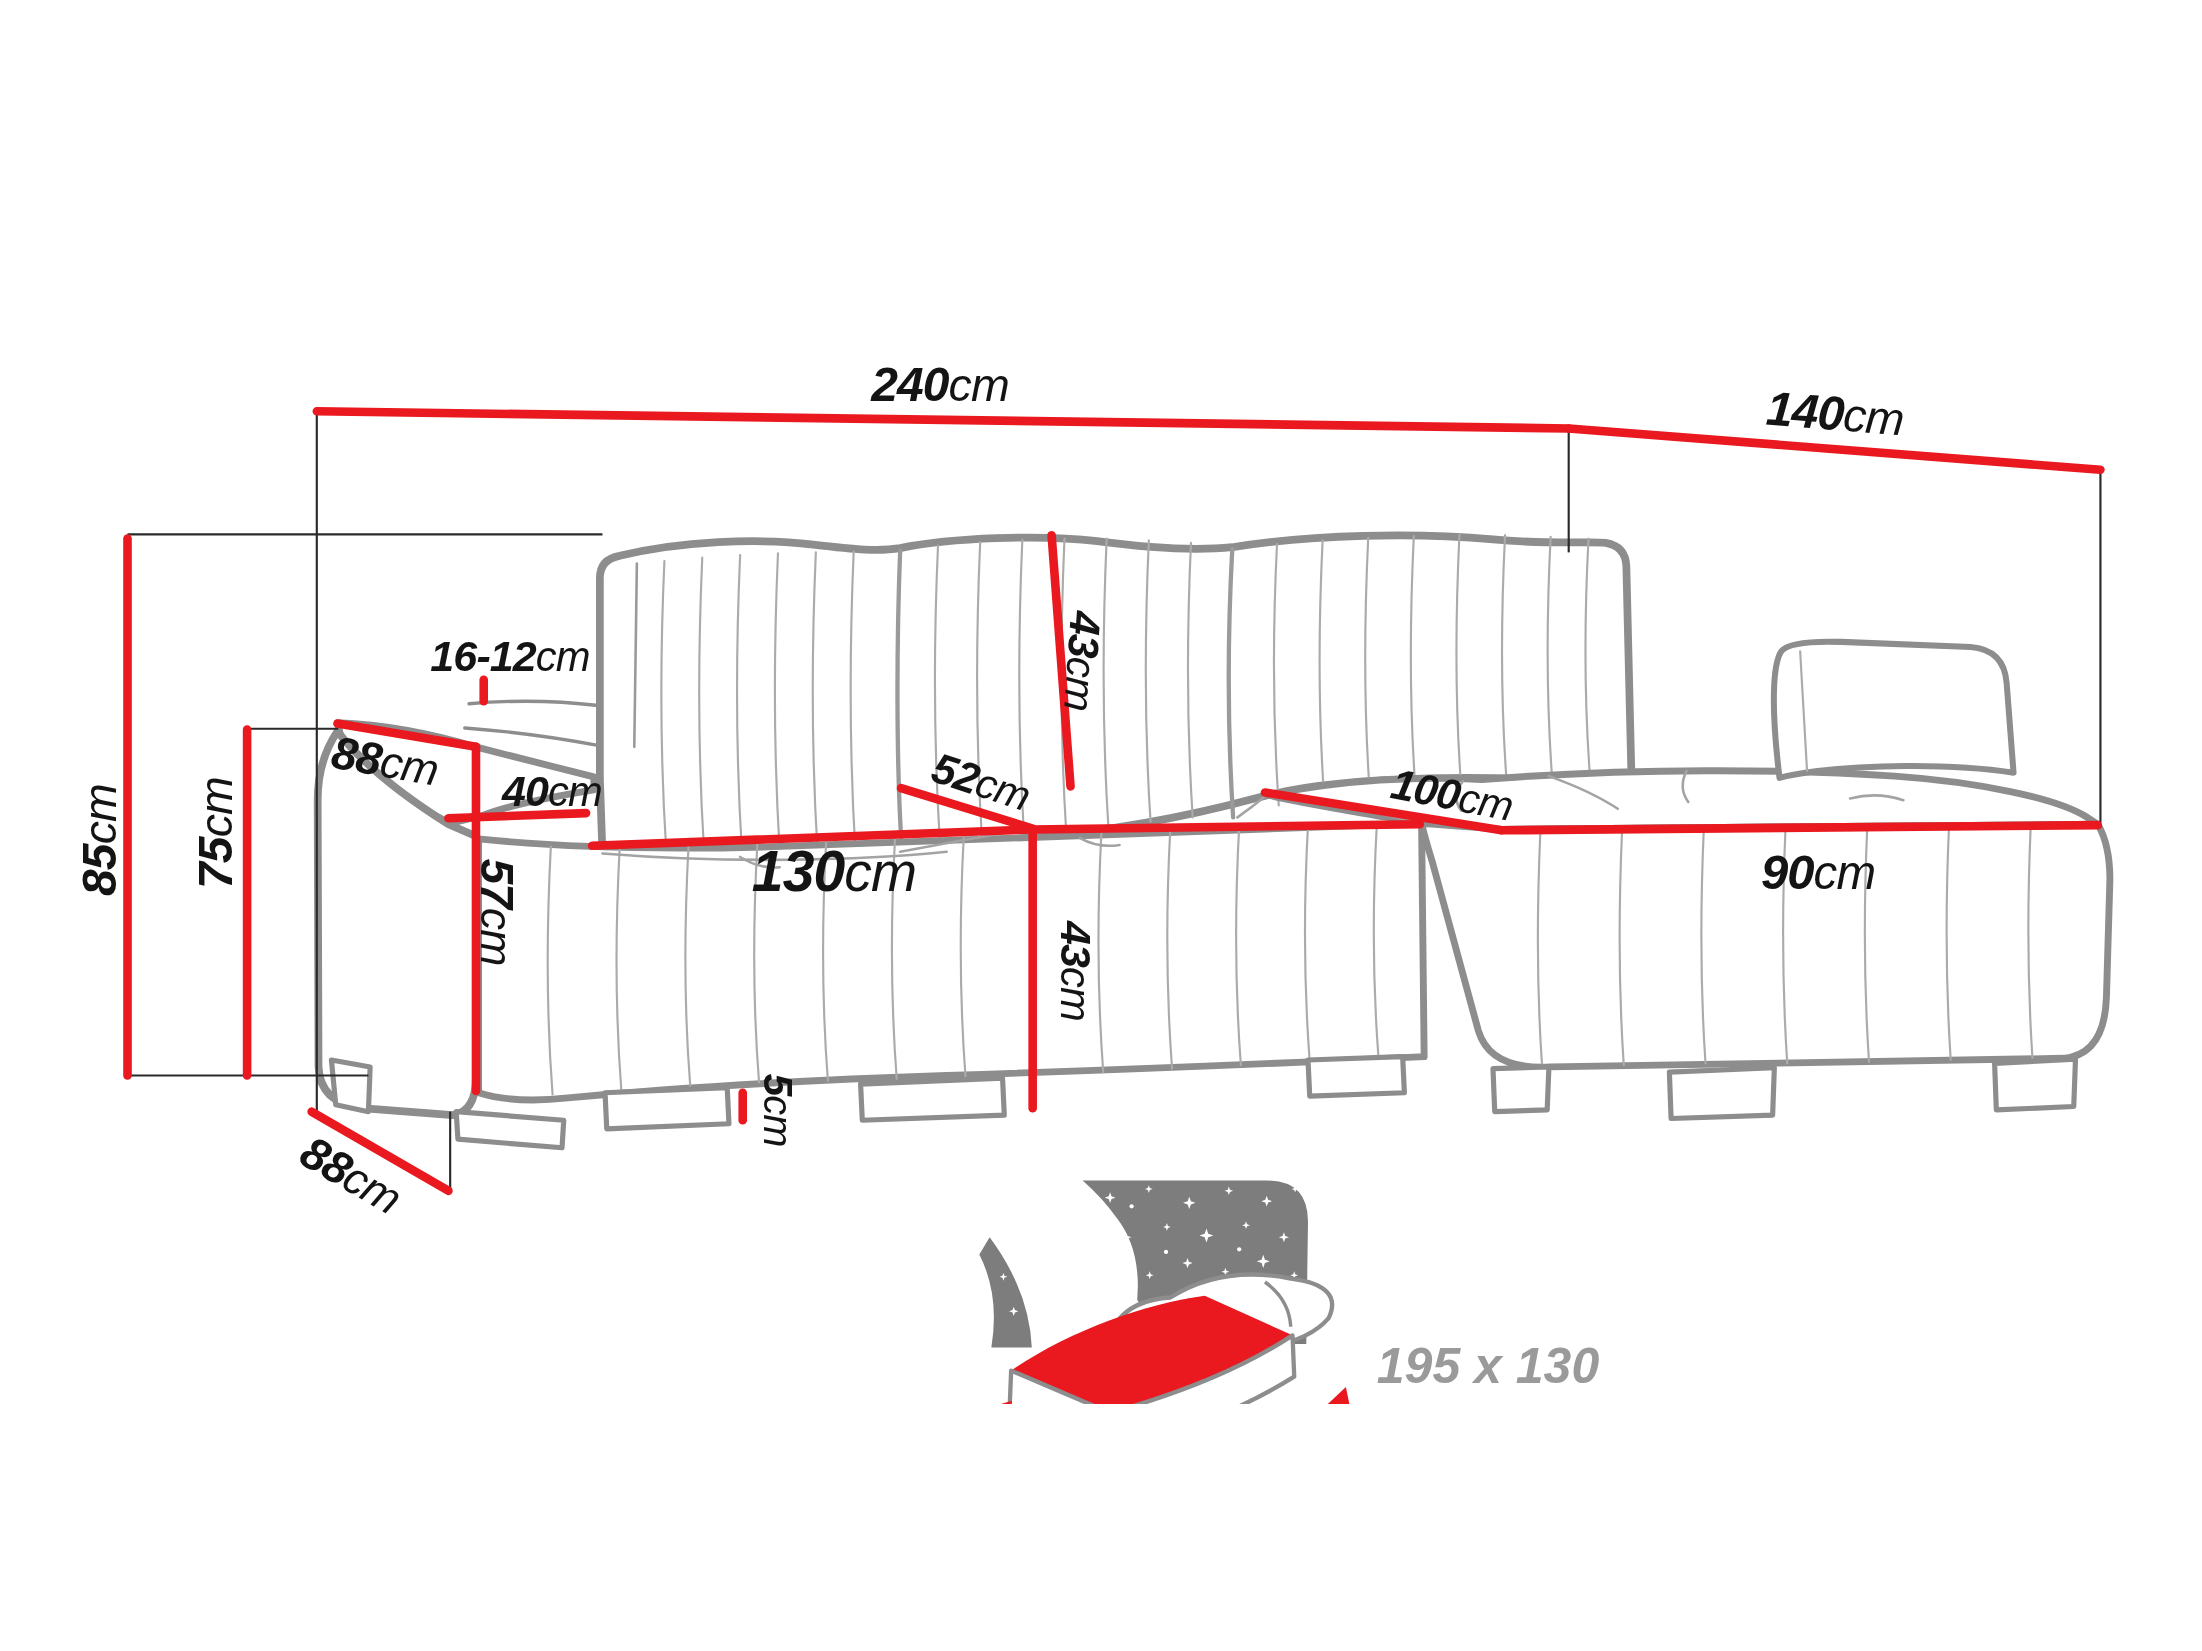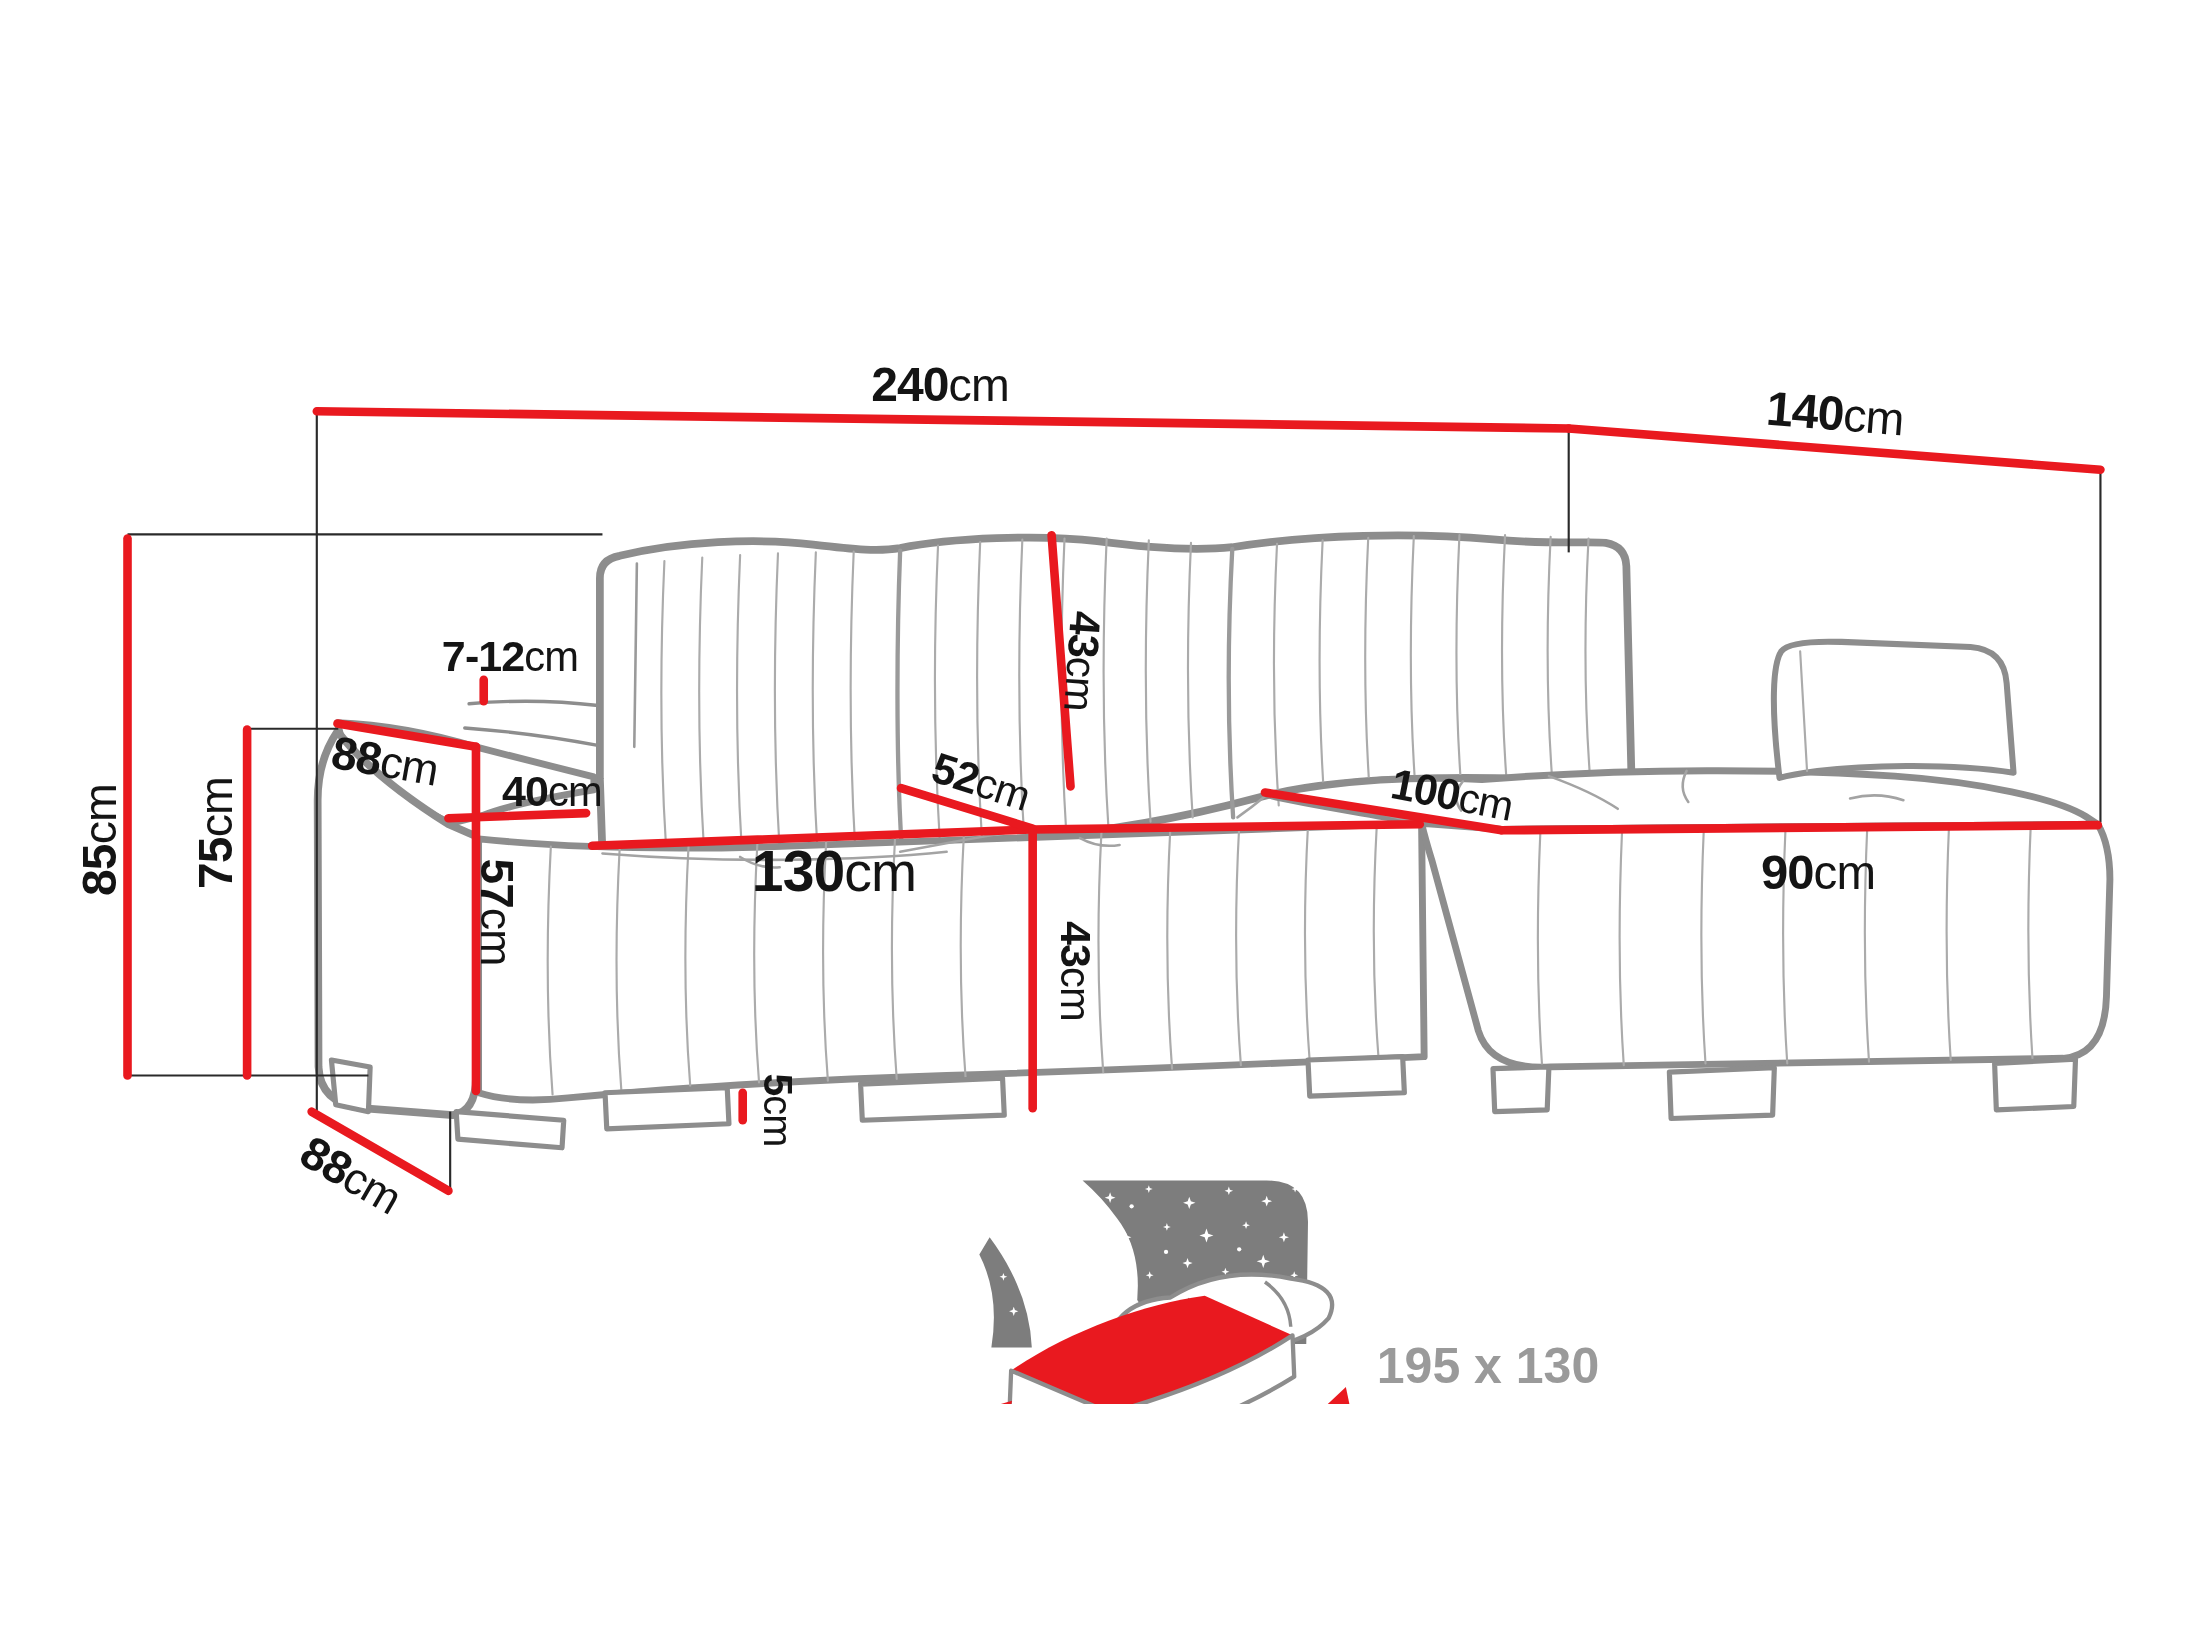--- a/index.html
+++ b/index.html
@@ -1,18 +1,19 @@
 <!DOCTYPE html>
 <html style="font-size:13.8px"><head>
 <meta charset="utf-8">
 <style>
   html,body{margin:0;padding:0;background:#ffffff;}
   .stage{
     position:relative;width:2203px;height:1404px;overflow:hidden;background:#fff;
     font-family:"Liberation Sans","DejaVu Sans",sans-serif;
+    font-style:italic;
   }
   .stage svg{position:absolute;left:0;top:0;}
   .dim{
     position:absolute;white-space:nowrap;color:#141414;letter-spacing:-0.9px;
     transform:translate(-50%,-50%);line-height:1;
   }
   .dim .v{font-weight:700;}
   .dim .u{font-weight:400;font-size:0.97em;}
   .bedsize{
     position:absolute;white-space:nowrap;color:#9a9a9a;font-weight:700;
@@ -246,21 +247,21 @@
 
   <div class="dim" style="left:216px;top:833px;font-size:48px;transform:translate(-50%,-50%) rotate(-90deg);">
     <span class="v">75</span><span class="u">cm</span>
   </div>
 
   <div class="dim" style="left:385px;top:761px;font-size:46px;transform:translate(-50%,-50%) rotate(10deg);">
     <span class="v">88</span><span class="u">cm</span>
   </div>
 
   <div class="dim" style="left:510px;top:656px;font-size:43px;">
-    <span class="v">7-12</span><span class="u">cm</span>
+    <span class="v">16-12</span><span class="u">cm</span>
   </div>
 
   <div class="dim" style="left:552px;top:791px;font-size:43px;">
     <span class="v">40</span><span class="u">cm</span>
   </div>
 
   <div class="dim" style="left:497px;top:912px;font-size:46px;transform:translate(-50%,-50%) rotate(90deg);">
     <span class="v">57</span><span class="u">cm</span>
   </div>
 

